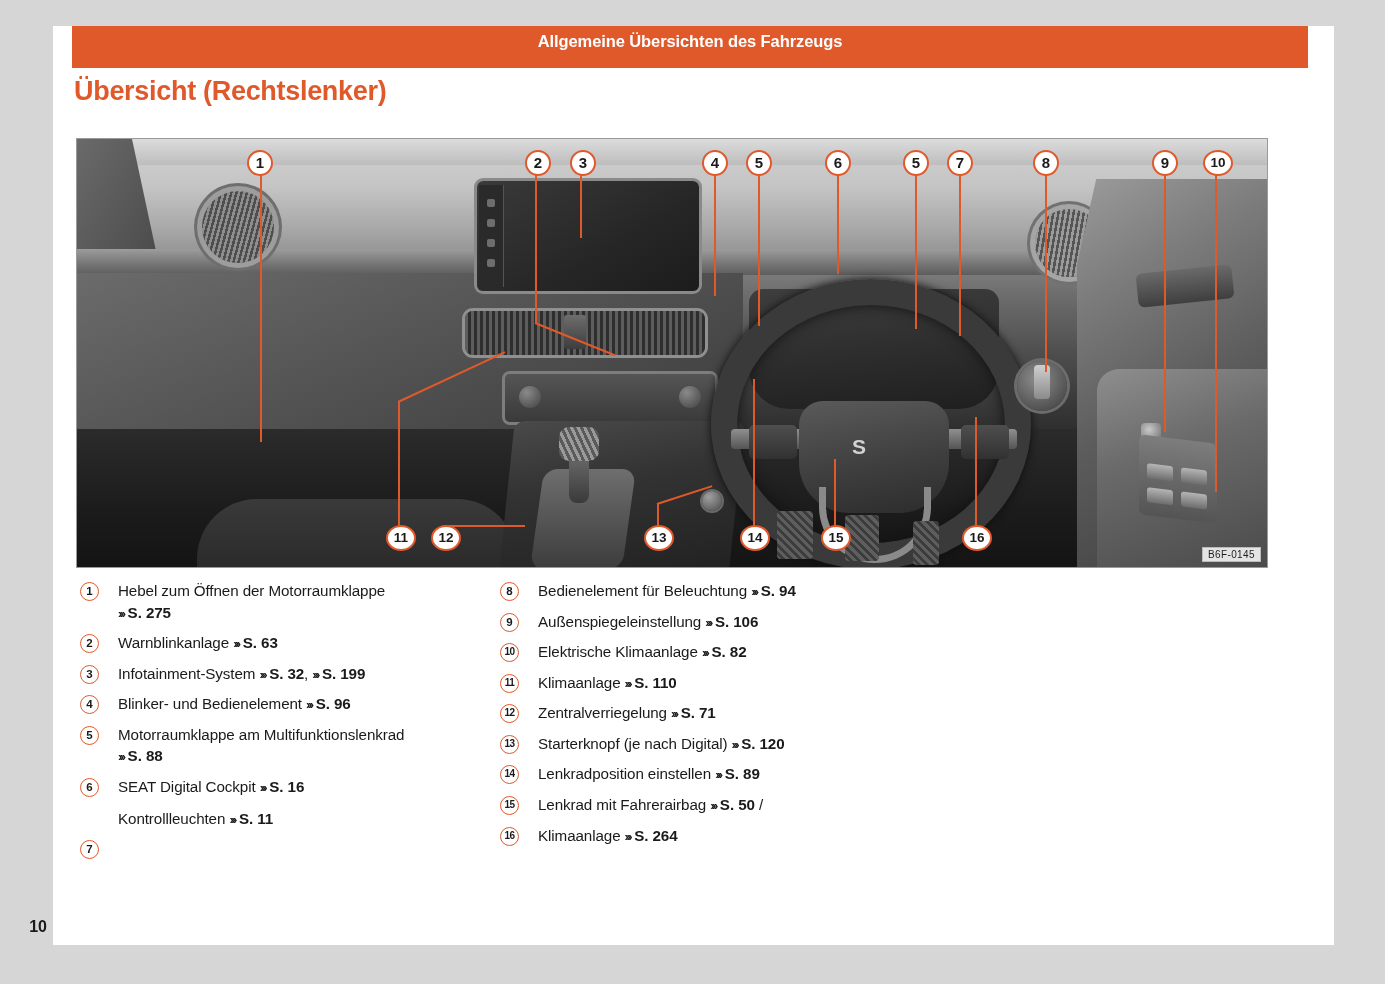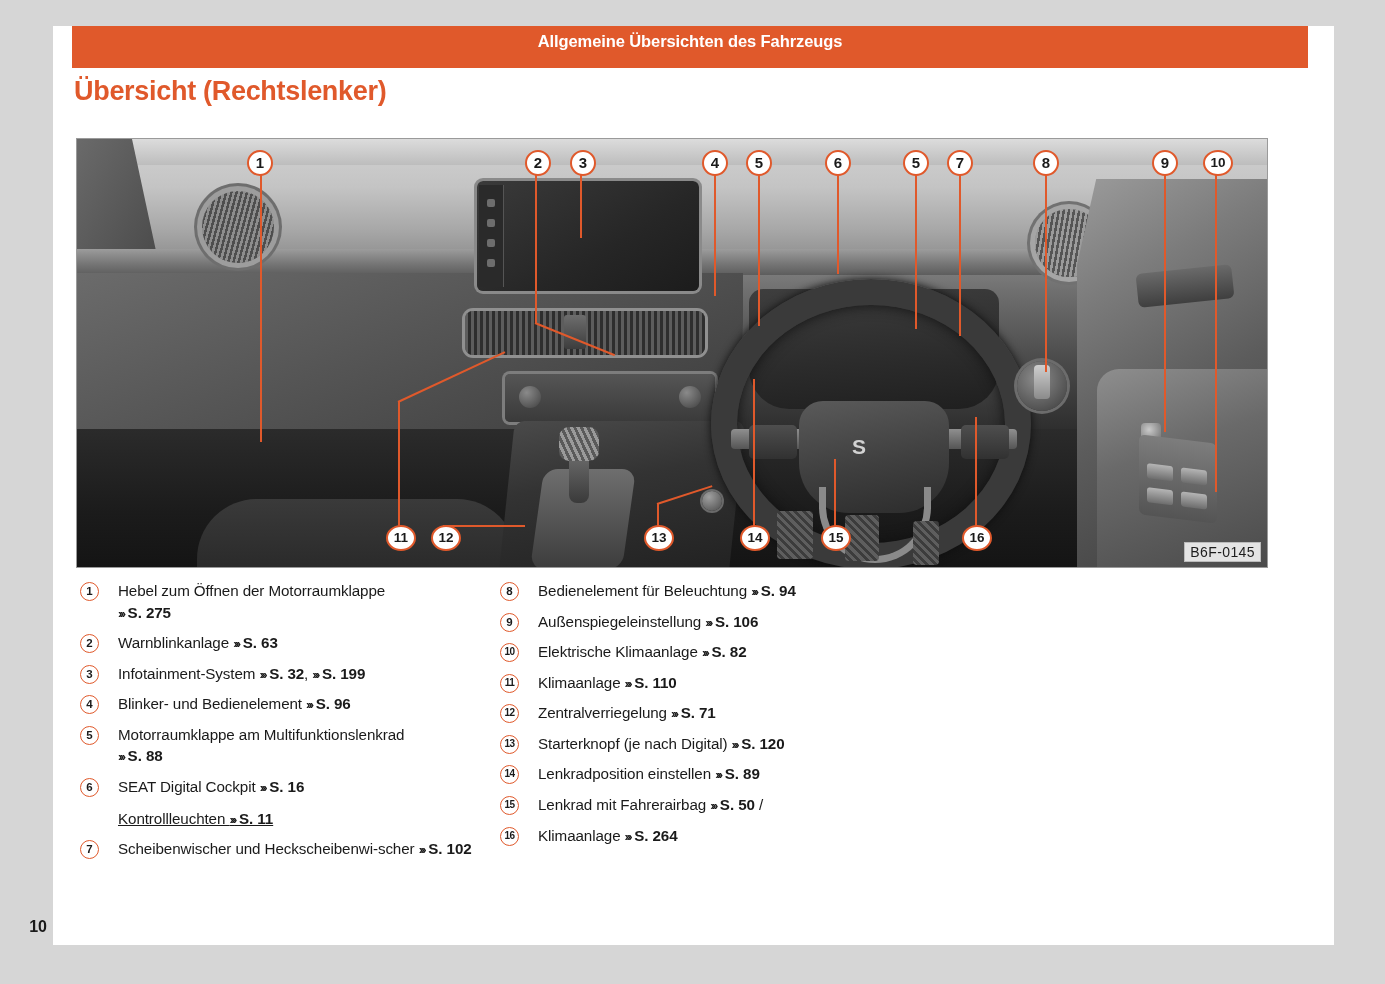--- a/index.html
+++ b/index.html
@@ -277,21 +277,21 @@
   #ph-apillar {
     left: 0; top: 0; width: 100px; height: 210px;
     background: linear-gradient(120deg,#6a6a6a,#3c3c3c);
     clip-path: polygon(0 0, 55% 0, 100% 100%, 0 100%);
   }
   
   #ph-watermark {
     right: 6px; bottom: 5px;
     background: #e4e4e4;
     color: #1d1d1d;
-    font-size: 14px;
+    font-size: 10px;
     font-family: "Liberation Sans", sans-serif;
     padding: 1px 5px;
     letter-spacing: 0.4px;
     border: 1px solid #bbb;
   }
   
   .callout {
     position: absolute;
     width: 26px; height: 26px;
     border-radius: 50%;
@@ -345,21 +345,21 @@
     color: #1a1a1a;
     font-size: 11.5px;
     font-weight: bold;
     line-height: 16px;
     text-align: center;
     box-sizing: border-box;
   }
   .entry .num.two { font-size: 10px; letter-spacing: -0.6px; }
   .entry .ref { font-weight: bold; white-space: nowrap; }
   .entry .chev { color: #1a1a1a; font-weight: bold; letter-spacing: -2.5px; font-size: 13px; }
-  .entry .sub { display: block; margin-top: 10px; text-decoration: underline; }
+  .entry .sub { display: block; margin-top: 10px; }
   
   #pagenum {
     position: absolute;
     left: 0;
     top: 909px;
     width: 53px;
     height: 36px;
     color: #1a1a1a;
     font-size: 16px;
     font-weight: bold;
@@ -488,21 +488,21 @@
 <div class="callout wide" style="left:962px; top:525px;">16</div>
 
 <div id="list">
   <div class="col" id="col-left">
       <div class="entry"><span class="num">1</span><span><span>Hebel zum Öffnen der Motorraumklappe</span><br><span class="ref"><span class="chev">›››</span> S. 275</span></span></div>
       <div class="entry"><span class="num">2</span><span><span>Warnblinkanlage</span> <span class="ref"><span class="chev">›››</span> S. 63</span></span></div>
       <div class="entry"><span class="num">3</span><span><span>Infotainment-System</span> <span class="ref"><span class="chev">›››</span> S. 32</span>, <span class="ref"><span class="chev">›››</span> S. 199</span></span></div>
       <div class="entry"><span class="num">4</span><span><span>Blinker- und Bedienelement</span> <span class="ref"><span class="chev">›››</span> S. 96</span></span></div>
       <div class="entry"><span class="num">5</span><span><span>Motorraumklappe am Multifunktionslenkrad</span><br><span class="ref"><span class="chev">›››</span> S. 88</span></span></div>
       <div class="entry"><span class="num">6</span><span><span>SEAT Digital Cockpit</span> <span class="ref"><span class="chev">›››</span> S. 16</span><span class="sub">Kontrollleuchten <span class="ref"><span class="chev">›››</span> S. 11</span></span></span></div>
-      <div class="entry"><span class="num">7</span><span><span>Scheibenwischer und Heckscheibenwi-scher</span> <span class="ref"><span class="chev">›››</span> S. 102</span></span></div>
+      <div class="entry"><span class="num">7</span></div>
     </div>
   <div class="col" id="col-right">
       <div class="entry"><span class="num">8</span><span><span>Bedienelement für Beleuchtung</span> <span class="ref"><span class="chev">›››</span> S. 94</span></span></div>
       <div class="entry"><span class="num">9</span><span><span>Außenspiegeleinstellung</span> <span class="ref"><span class="chev">›››</span> S. 106</span></span></div>
       <div class="entry"><span class="num two">10</span><span><span>Elektrische Klimaanlage</span> <span class="ref"><span class="chev">›››</span> S. 82</span></span></div>
       <div class="entry"><span class="num two">11</span><span><span>Klimaanlage</span> <span class="ref"><span class="chev">›››</span> S. 110</span></span></div>
       <div class="entry"><span class="num two">12</span><span><span>Zentralverriegelung</span> <span class="ref"><span class="chev">›››</span> S. 71</span></span></div>
       <div class="entry"><span class="num two">13</span><span><span>Starterknopf (je nach Digital)</span> <span class="ref"><span class="chev">›››</span> S. 120</span></span></div>
       <div class="entry"><span class="num two">14</span><span><span>Lenkradposition einstellen</span> <span class="ref"><span class="chev">›››</span> S. 89</span></span></div>
       <div class="entry"><span class="num two">15</span><span><span>Lenkrad mit Fahrerairbag</span> <span class="ref"><span class="chev">›››</span> S. 50</span> /</span></div>

